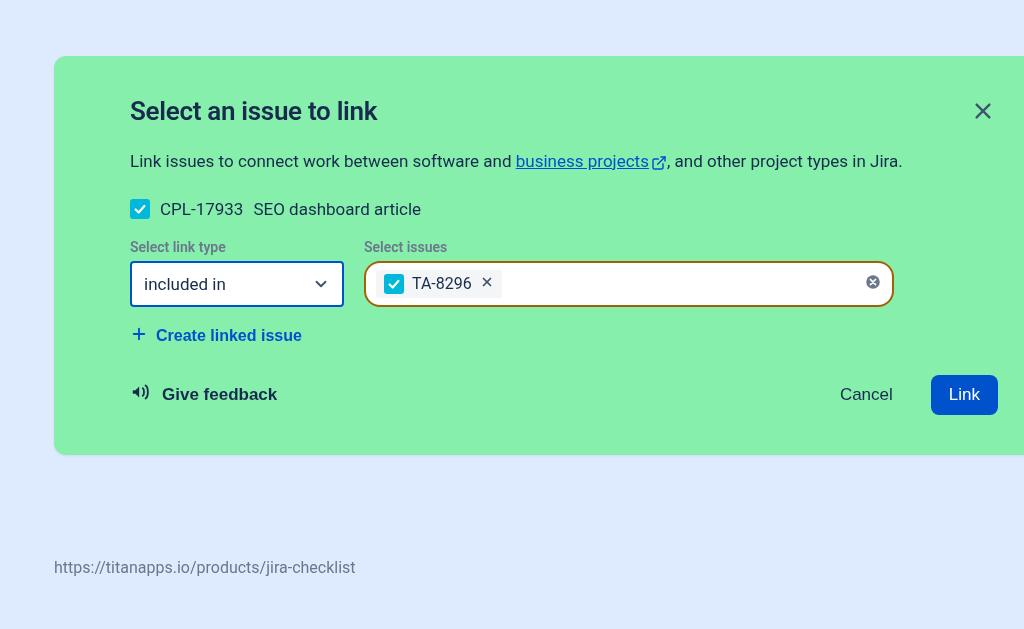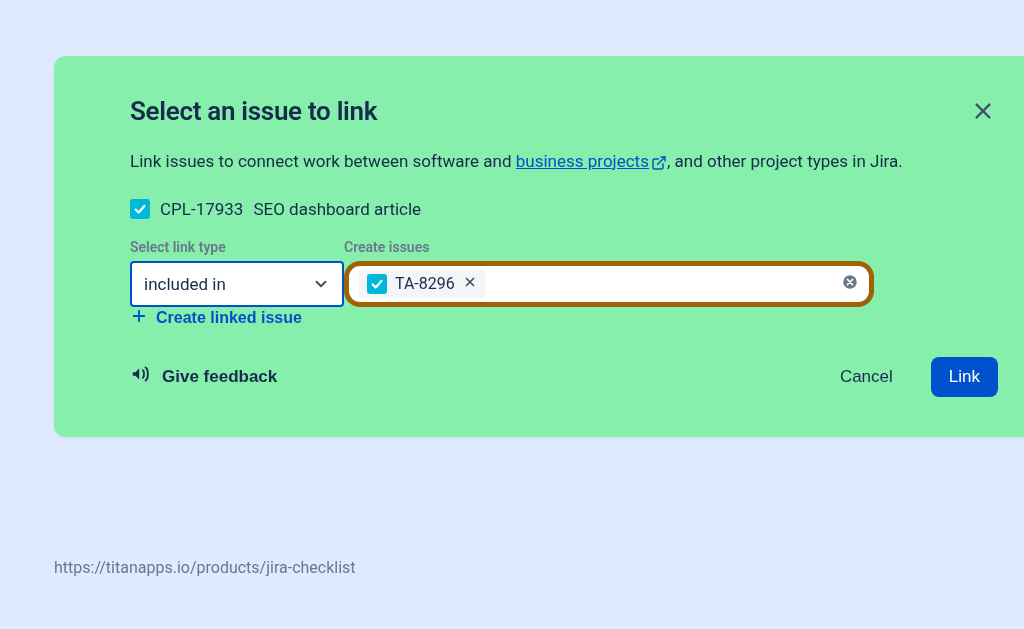--- a/index.html
+++ b/index.html
@@ -84,20 +84,22 @@
       display: inline-flex;
       align-items: center;
       justify-content: center;
       flex-shrink: 0;
     }
     .issue-type-icon svg { width: 14px; height: 14px; }
     .issue-key { color: #172b4d; }
     .issue-summary { color: #172b4d; }
     .form-row {
       display: flex;
+      gap: 20px;
+      margin-bottom: 18px;
       align-items: flex-end;
     }
     .field { display: flex; flex-direction: column; }
     .field-label {
       font-size: 14px;
       font-weight: 600;
       color: #6b778c;
       margin-bottom: 6px;
     }
     .select-ctl {
@@ -110,21 +112,21 @@
       justify-content: space-between;
       padding: 0 12px;
       cursor: pointer;
       width: 214px;
       font-size: 17px;
       color: #172b4d;
     }
     .select-ctl .chevron { width: 18px; height: 18px; color: #42526e; }
     .issues-ctl {
       height: 46px;
-      border: 5px solid #a16207;
+      border: 2px solid #a16207;
       border-radius: 16px;
       background: #fff;
       display: flex;
       align-items: center;
       justify-content: space-between;
       padding: 0 10px;
       width: 530px;
     }
     .issue-chip {
       display: inline-flex;
@@ -257,21 +259,21 @@
       <div class="select-ctl">
         <span>included in</span>
         <span class="chevron">
           <svg viewBox="0 0 24 24" fill="none" stroke="currentColor" stroke-width="2.5" stroke-linecap="round" stroke-linejoin="round">
               <polyline points="6 9 12 15 18 9"></polyline>
             </svg>
         </span>
       </div>
     </div>
     <div class="field">
-      <label class="field-label">Create issues</label>
+      <label class="field-label">Select issues</label>
       <div class="issues-ctl">
         <div class="issue-chip">
           <span class="issue-type-icon">
             <svg viewBox="0 0 16 16" fill="none" stroke="#fff" stroke-width="2.5" stroke-linecap="round" stroke-linejoin="round">
                 <polyline points="3 8.5 6.5 12 13 4.5"></polyline>
               </svg>
           </span>
           <span>TA-8296</span>
           <button class="chip-remove">
             <span>

